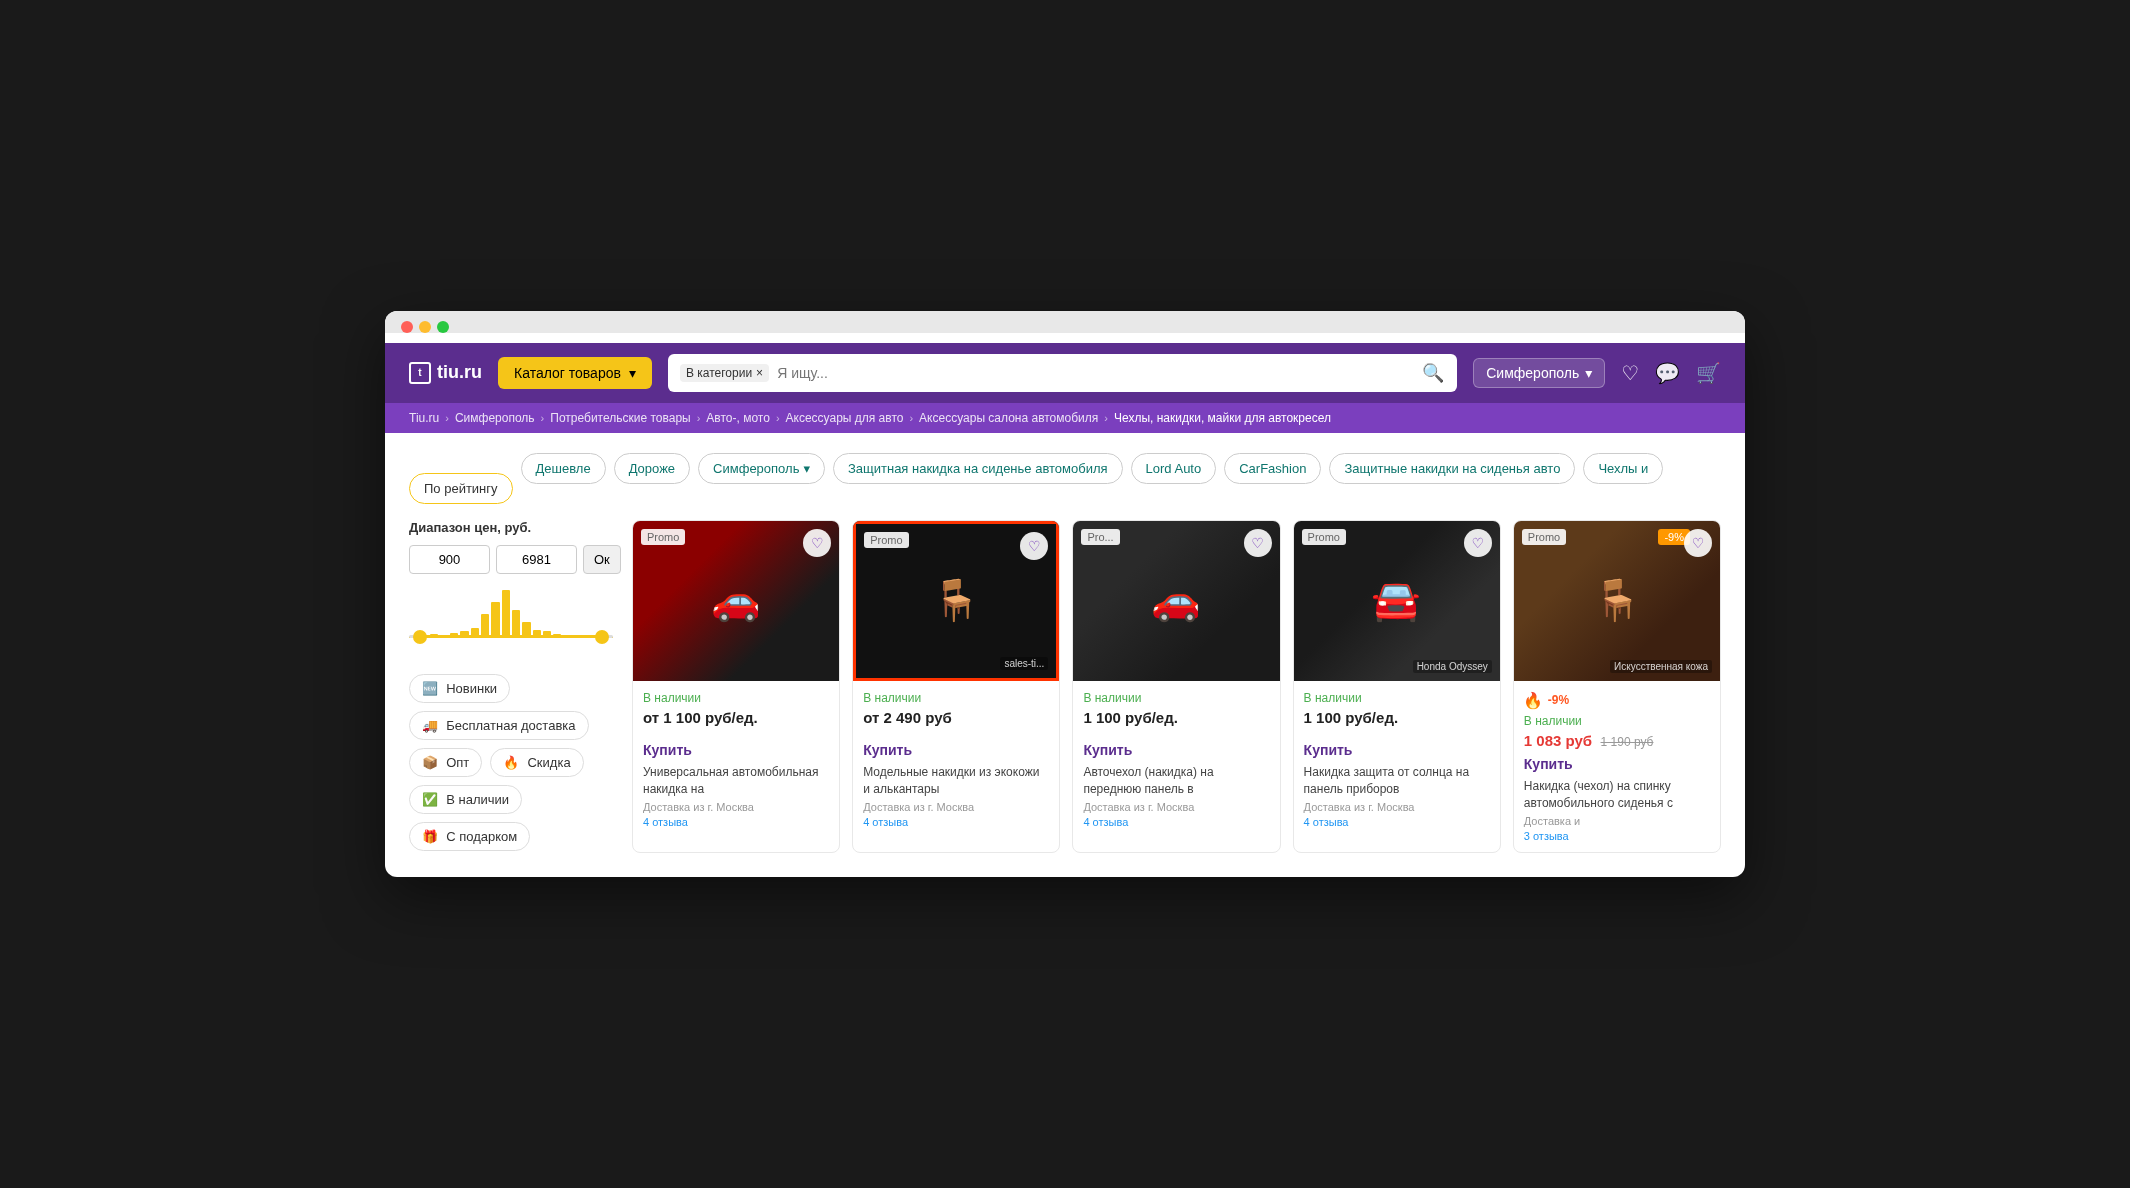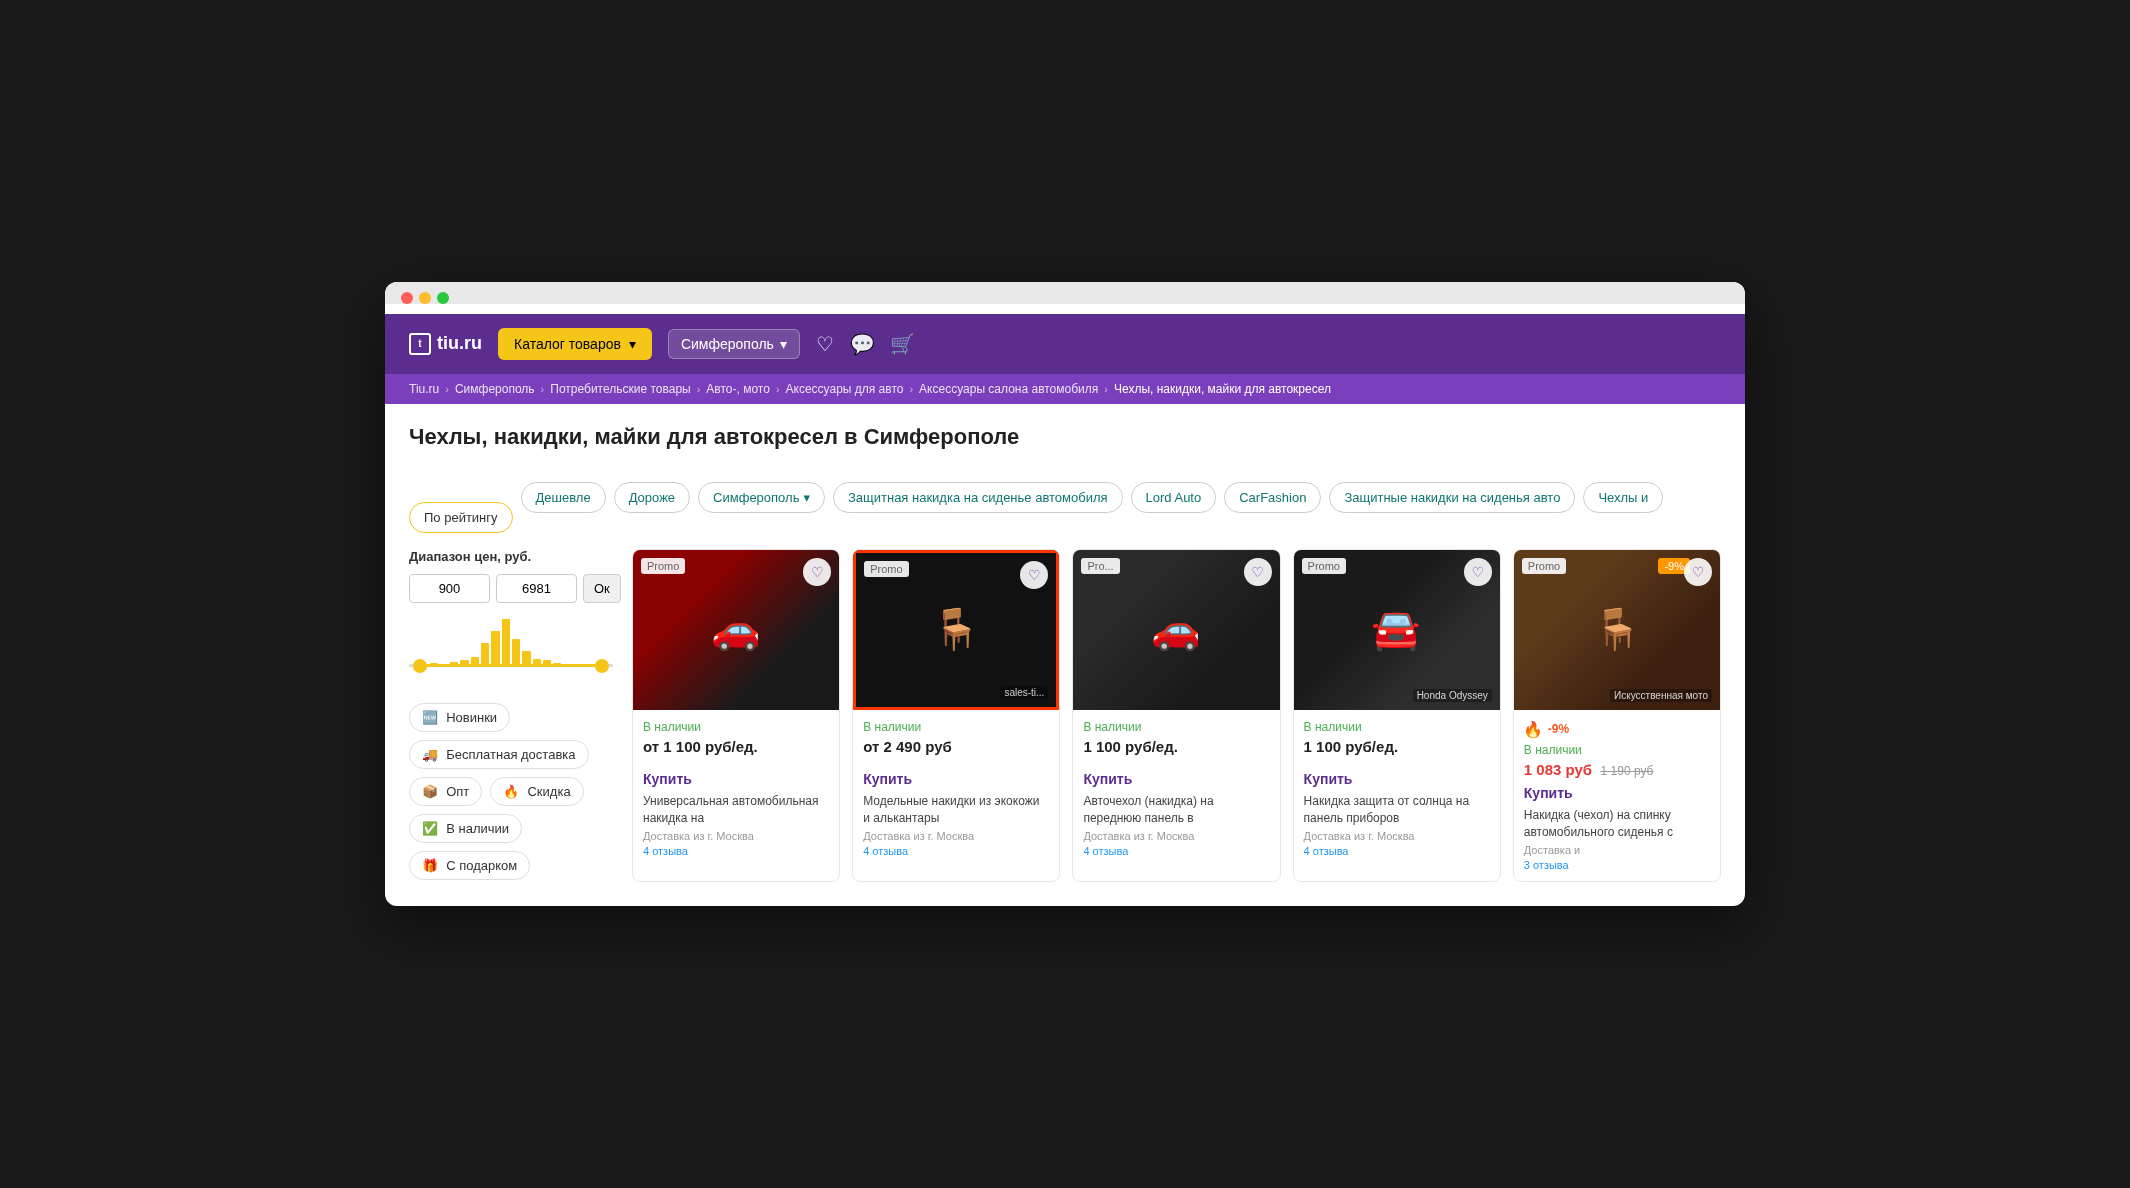--- a/index.html
+++ b/index.html
@@ -462,20 +462,28 @@
         <span style="font-size:10px;color:#fff;font-weight:900">t</span>
       </div>
       <span>tiu.ru</span>
     </div>
 
     <button class="catalog-btn">
       <span>Каталог товаров</span>
       <span>▾</span>
     </button>
 
+    <div class="search-bar">
+      <div class="search-tag">
+        <span>В категории</span>
+        <span style="cursor:pointer">×</span>
+      </div>
+      <input class="search-input" type="text" placeholder="Я ищу..." style="">
+      <button class="search-icon-btn">🔍</button>
+    </div>
 
     <div class="city-selector">
       <span>Симферополь</span>
       <span>▾</span>
     </div>
 
     <div class="header-icons">
       <span class="header-icon">♡</span>
       <span class="header-icon">💬</span>
       <span class="header-icon">🛒</span>
@@ -491,21 +499,20 @@
     <span class="breadcrumb-sep">›</span>
     <span class="breadcrumb-item">Авто-, мото</span>
     <span class="breadcrumb-sep">›</span>
     <span class="breadcrumb-item">Аксессуары для авто</span>
     <span class="breadcrumb-sep">›</span>
     <span class="breadcrumb-item">Аксессуары салона автомобиля</span>
     <span class="breadcrumb-sep">›</span>
     <span class="breadcrumb-item current">Чехлы, накидки, майки для автокресел</span>
   </div>
 
-  <h1 class="page-title">Чехлы, накидки, майки для автокресел в Симферополе</h1>
 
   <div class="filter-tabs">
     <button class="filter-tab active">По рейтингу</button>
     <button class="filter-tab">Дешевле</button>
     <button class="filter-tab">Дороже</button>
     <button class="filter-tab with-arrow">
       Симферополь <span>▾</span>
     </button>
     <button class="filter-tab">Защитная накидка на сиденье автомобиля</button>
     <button class="filter-tab">Lord Auto</button>
@@ -650,21 +657,21 @@
           <div class="delivery-text">Доставка из г. Москва</div>
           <div class="reviews-text">4 отзыва</div>
         </div>
       </div>
 
       <div class="product-card">
         <div class="product-image img-5">
           <div class="img-placeholder">🪑</div>
           <div class="promo-badge">Promo</div>
           <div class="promo-badge-right">-9%</div>
-          <div class="watermark">Искусственная мото</div>
+          <div class="watermark">Искусственная кожа</div>
           <button class="heart-btn">♡</button>
         </div>
         <div class="product-body">
           <div style="display:flex;align-items:center;gap:4px;margin-bottom:4px;">
             <span>🔥</span>
             <span class="discount-badge">-9%</span>
           </div>
           <div class="in-stock">В наличии</div>
           <div style="margin-bottom:6px;">
             <span class="product-price-new">1 083 руб</span>

